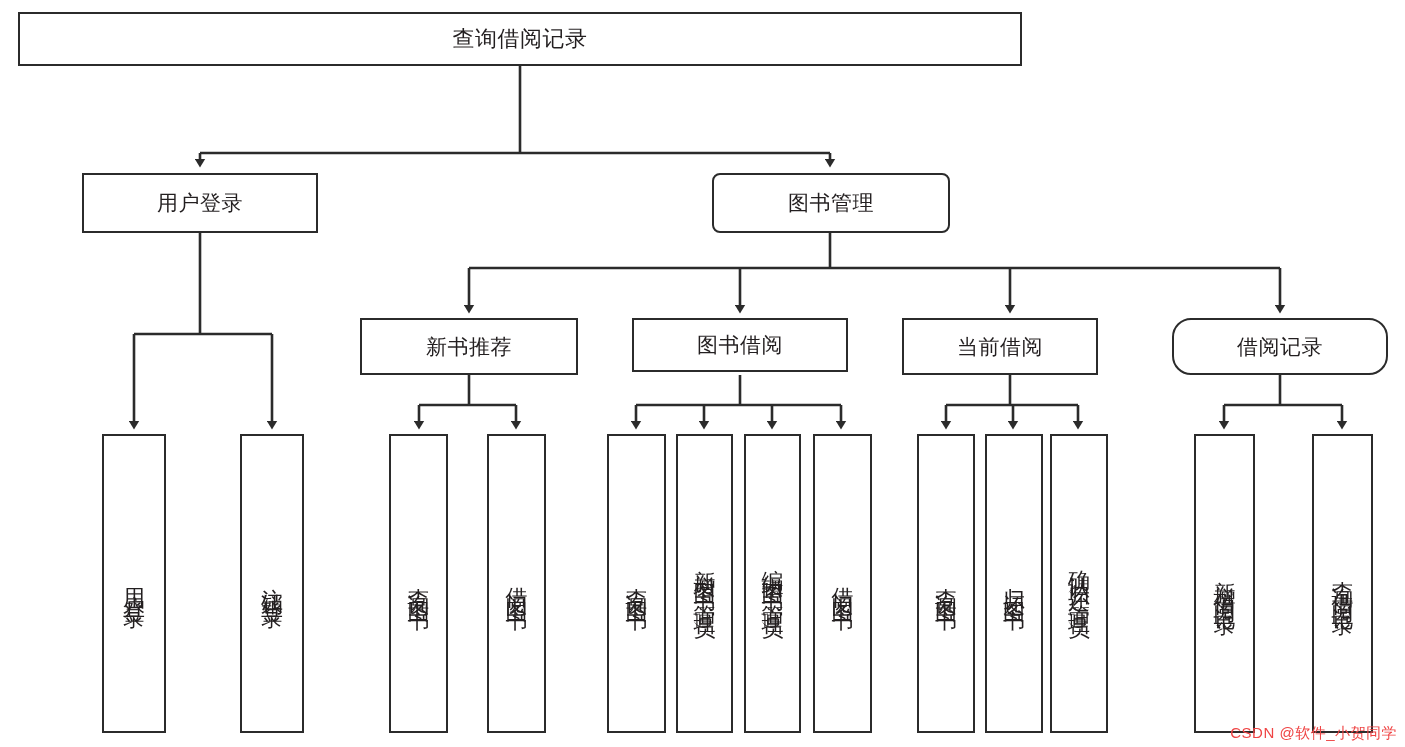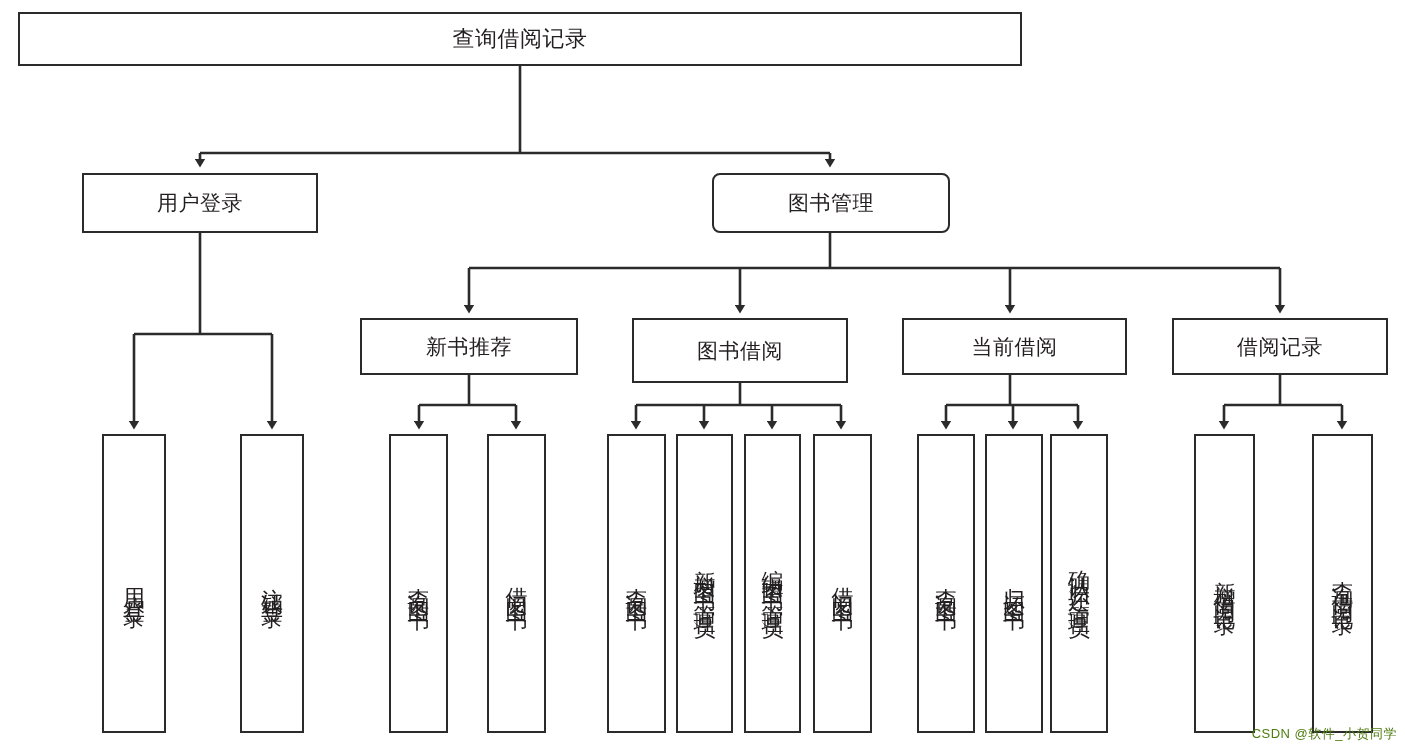--- a/index.html
+++ b/index.html
@@ -58,22 +58,22 @@
     letter-spacing: 7px;
     line-height: 1.0;
     text-align: center;
     white-space: nowrap;
     color: #231f20;
   }
   #watermark {
     position: absolute;
     right: 8px;
     bottom: 4px;
-    font-size: 13px;
-    color: #4d7c0f;
+    font-size: 15px;
+    color: #ef4444;
     white-space: nowrap;
     letter-spacing: 0.5px;
   }
 </style>
 </head>
 <body>
 
 <div id="diagram-root">
 
   <svg id="edge-layer" viewBox="0 0 1405 747" width="1405" height="747" xmlns="http://www.w3.org/2000/svg">
@@ -147,27 +147,27 @@
   <div class="node h" style="left:82px; top:173px; width:236px; height:60px;">
     <span>用户登录</span>
   </div>
   <div class="node h" style="left:712px; top:173px; width:238px; height:60px;border-radius:8px;">
     <span>图书管理</span>
   </div>
 
   <div class="node h" style="left:360px; top:318px; width:218px; height:57px;text-align:center;">
     <span>新书推荐</span>
   </div>
-  <div class="node h" style="left:632px; top:318px; width:216px; height:65px;">
+  <div class="node h" style="left:632px; top:318px; width:216px; height:54px;">
     <span>图书借阅</span>
   </div>
-  <div class="node h" style="left:902px; top:318px; width:225px; height:57px;">
+  <div class="node h" style="left:902px; top:318px; width:196px; height:57px;">
     <span>当前借阅</span>
   </div>
-  <div class="node h" style="left:1172px; top:318px; width:216px; height:57px;">
+  <div class="node h" style="left:1172px; top:318px; width:216px; height:57px;border-radius:19px;">
     <span>借阅记录</span>
   </div>
 
   <div class="node v" style="left:102px; top:434px; width:64px; height:299px;">
     <span class="vtext">用户登录</span>
   </div>
   <div class="node v" style="left:240px; top:434px; width:64px; height:299px;">
     <span class="vtext">注销登录</span>
   </div>
 

